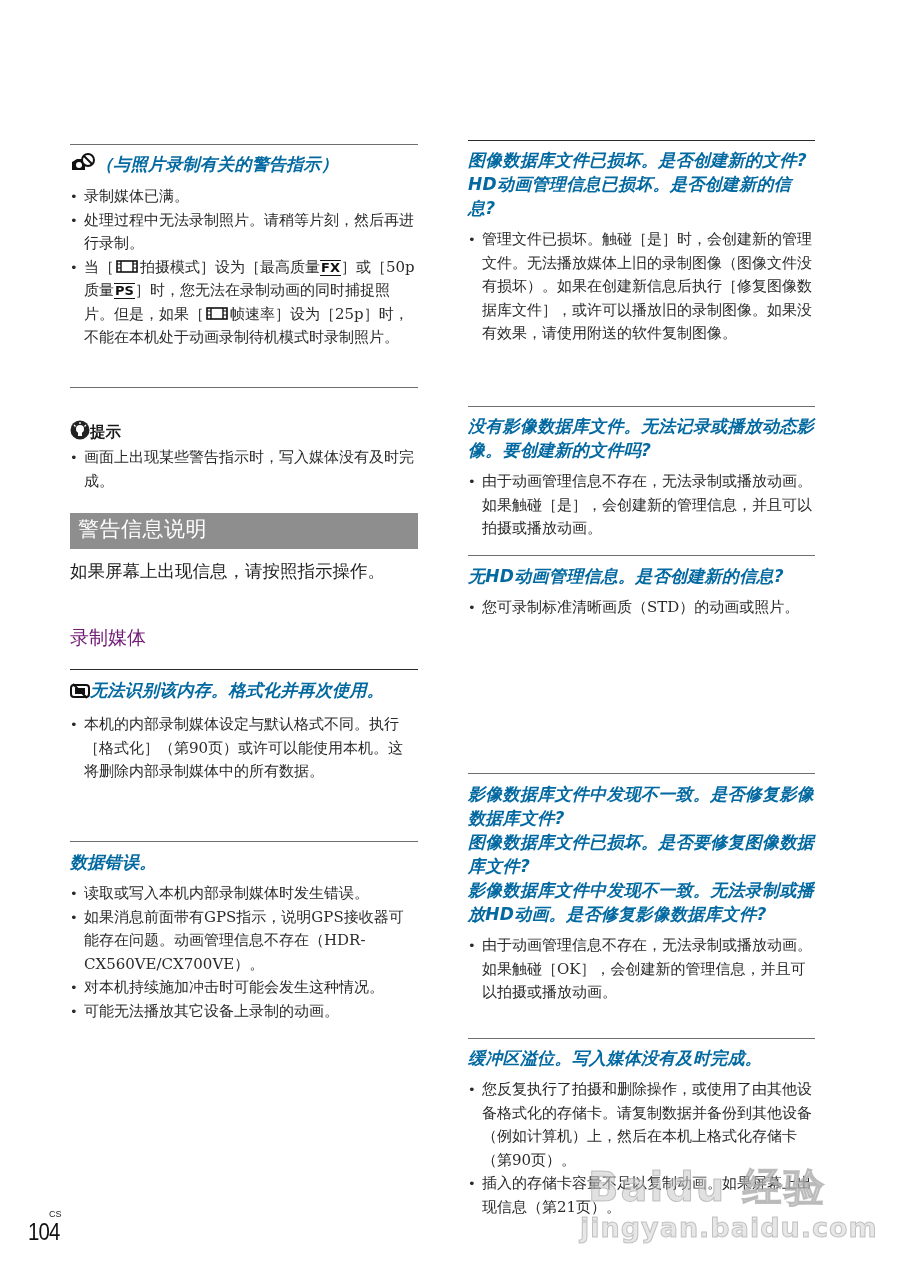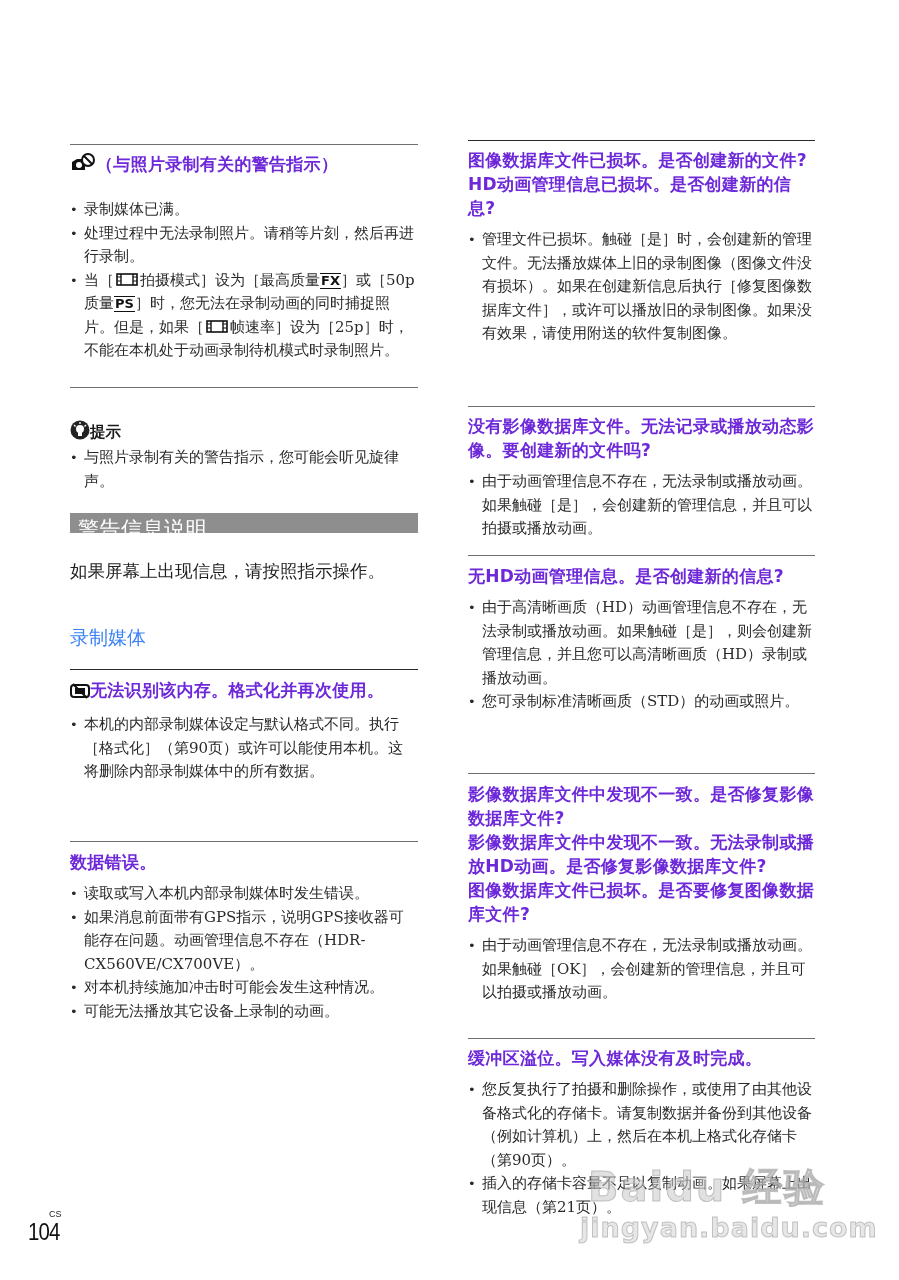--- a/index.html
+++ b/index.html
@@ -4,29 +4,29 @@
 <style>
   html, body { margin: 0; padding: 0; background: #ffffff; }
   body { width: 899px; height: 1280px; position: relative; overflow: hidden;
          font-family: "DejaVu Sans", "Liberation Sans", sans-serif; color: #1a1a1a; }
   .col { position: absolute; }
   .col-left { left: 70px; top: 0; width: 348px; }
   .col-right { left: 468px; top: 0; width: 347px; }
   .rule { position: absolute; height: 0; border-top: 1.5px solid #6f6f6f; }
   .rule.dark { border-top-color: #2a2a2a; }
   .blk { position: absolute; left: 0; right: 0; }
-  .head { font-weight: bold; font-size: 17px; line-height: 24px; color: #6d28d9; letter-spacing: 0.3px; }
+  .head { font-weight: bold; font-size: 17px; line-height: 24px; color: #0369a1; letter-spacing: 0.3px; font-style: italic; }
   .list { margin: 0; padding: 0; list-style: none; }
   .list li { position: relative; padding-left: 14px; font-size: 15px; line-height: 23.5px;
              color: #2a2a2a; font-family: "DejaVu Serif", "Liberation Serif", serif; }
   .list li::before { content: "•"; position: absolute; left: 0; top: 0; font-family: "DejaVu Sans", sans-serif; font-size: 13px; }
-  .banner { position: absolute; left: 0; width: 348px; height: 20px; background: #8e8e8e; color: #ffffff;
+  .banner { position: absolute; left: 0; width: 348px; height: 36px; background: #8e8e8e; color: #ffffff;
             font-size: 21px; line-height: 32px; padding-left: 8px; box-sizing: border-box; letter-spacing: 0.5px; }
   .intro { font-size: 17.5px; line-height: 27px; color: #1f1f1f; font-family: "DejaVu Serif", "Liberation Serif", serif; }
-  .subhead { font-size: 19px; line-height: 26px; color: #3b82f6; }
+  .subhead { font-size: 19px; line-height: 26px; color: #701a75; }
   .icon-inline { display: inline-block; vertical-align: -3px; }
   .film { display: inline-block; width: 22px; height: 13px; vertical-align: -1px; margin: 0 2px; }
   .badge-fx { display: inline-block; font-family: "DejaVu Sans", sans-serif; font-weight: bold; font-size: 13px;
               line-height: 14px; border-top: 1.5px solid #111; border-bottom: 1.5px solid #111; padding: 0 1px; color: #111; }
   .page-num { position: absolute; left: 28px; top: 1218px; font-size: 24px; line-height: 28px; color: #111;
               font-family: "Liberation Sans", sans-serif; letter-spacing: -1px; transform: scaleX(0.85); transform-origin: left; }
   .page-cs { position: absolute; left: 49px; top: 1209px; font-size: 9px; color: #222; font-family: "Liberation Sans", sans-serif; }
   .watermark { position: absolute; left: 568px; top: 1160px; width: 290px; height: 95px; color: rgba(180,180,180,0.55);
                pointer-events: none; }
   .wm-top { position: absolute; left: 20px; top: 0; font-size: 40px; font-weight: bold; letter-spacing: 2px;
@@ -45,21 +45,21 @@
     <div class="head">
       <span class="icon-inline">
         <svg width="26" height="20" viewBox="0 0 26 20">
           <path d="M2 9 L7 6 L15 6 L15 17 L2 17 Z" fill="#111"></path>
           <circle cx="9" cy="12" r="3" fill="#fff"></circle>
           <circle cx="18" cy="7" r="6" fill="#fff" stroke="#111" stroke-width="2"></circle>
           <line x1="14" y1="3" x2="22" y2="11" stroke="#111" stroke-width="2"></line>
         </svg>
       </span><span>（与照片录制有关的警告指示）</span>
     </div>
-    <ul class="list" style="margin-top:19px;">
+    <ul class="list" style="margin-top:6px;">
       <li>录制媒体已满。</li>
       <li>处理过程中无法录制照片。请稍等片刻，然后再进行录制。</li>
       <li>
         <span>当［</span><span class="film"><svg width="22" height="13" viewBox="0 0 22 13">
               <rect x="1" y="1" width="20" height="11" fill="none" stroke="#111" stroke-width="1.6"></rect>
               <line x1="5" y1="1" x2="5" y2="12" stroke="#111" stroke-width="1.4"></line>
               <line x1="17" y1="1" x2="17" y2="12" stroke="#111" stroke-width="1.4"></line>
               <line x1="1" y1="4" x2="5" y2="4" stroke="#111"></line>
               <line x1="1" y1="8" x2="5" y2="8" stroke="#111"></line>
               <line x1="17" y1="4" x2="21" y2="4" stroke="#111"></line>
@@ -86,21 +86,21 @@
           <circle cx="10" cy="10" r="9.5" fill="#222"></circle>
           <circle cx="10" cy="9" r="4" fill="#fff"></circle>
           <rect x="8" y="12" width="4" height="4" fill="#fff"></rect>
           <line x1="10" y1="2" x2="10" y2="4" stroke="#fff" stroke-width="1.3"></line>
           <line x1="4" y1="5" x2="5.5" y2="6.5" stroke="#fff" stroke-width="1.3"></line>
           <line x1="16" y1="5" x2="14.5" y2="6.5" stroke="#fff" stroke-width="1.3"></line>
         </svg>
       </span><span>提示</span>
     </div>
     <ul class="list">
-      <li>与照片录制有关的警告指示，您可能会听见旋律声。</li>
+      <li>画面上出现某些警告指示时，写入媒体没有及时完成。</li>
     </ul>
   </div>
 
   <div class="banner" style="top:513px;">警告信息说明</div>
 
   <div class="blk intro" style="top:558px;">如果屏幕上出现信息，请按照指示操作。</div>
 
   <div class="blk subhead" style="top:624px;">录制媒体</div>
 
   <div class="rule dark" style="top:669px;left:0;width:348px;"></div>
@@ -151,31 +151,30 @@
     <ul class="list" style="margin-top:8px;">
       <li>由于动画管理信息不存在，无法录制或播放动画。如果触碰［是］，会创建新的管理信息，并且可以拍摄或播放动画。</li>
     </ul>
   </div>
 
   <div class="rule" style="top:555px;left:0;width:347px;"></div>
 
   <div class="blk" style="top:564px;">
     <div class="head">无HD动画管理信息。是否创建新的信息?</div>
     <ul class="list" style="margin-top:8px;">
-      <li>由于高清晰画质（HD）动画管理信息不存在，无法录制或播放动画。如果触碰［是］，则会创建新管理信息，并且您可以高清晰画质（HD）录制或播放动画。</li>
       <li>您可录制标准清晰画质（STD）的动画或照片。</li>
     </ul>
   </div>
 
   <div class="rule" style="top:773px;left:0;width:347px;"></div>
 
   <div class="blk" style="top:782px;">
     <div class="head">影像数据库文件中发现不一致。是否修复影像数据库文件?</div>
+    <div class="head">图像数据库文件已损坏。是否要修复图像数据库文件?</div>
     <div class="head">影像数据库文件中发现不一致。无法录制或播放HD动画。是否修复影像数据库文件?</div>
-    <div class="head">图像数据库文件已损坏。是否要修复图像数据库文件?</div>
     <ul class="list" style="margin-top:8px;">
       <li>由于动画管理信息不存在，无法录制或播放动画。如果触碰［OK］，会创建新的管理信息，并且可以拍摄或播放动画。</li>
     </ul>
   </div>
 
   <div class="rule" style="top:1038px;left:0;width:347px;"></div>
 
   <div class="blk" style="top:1046px;">
     <div class="head">缓冲区溢位。写入媒体没有及时完成。</div>
     <ul class="list" style="margin-top:8px;">

